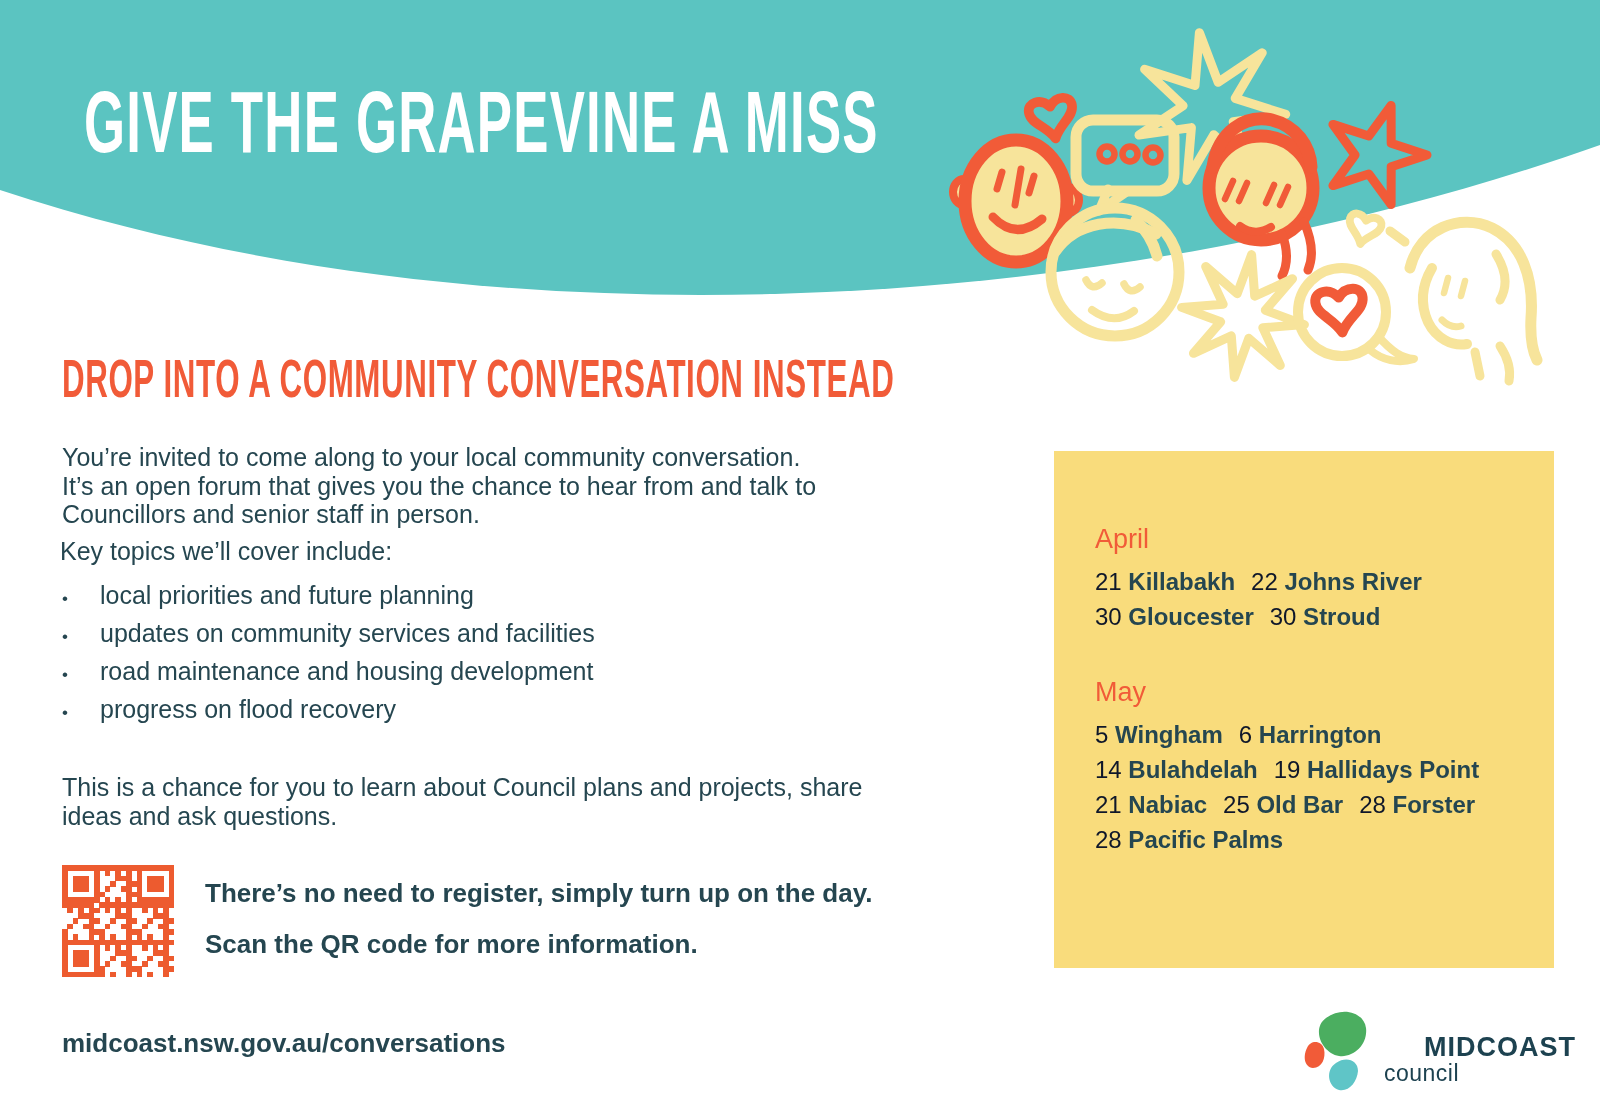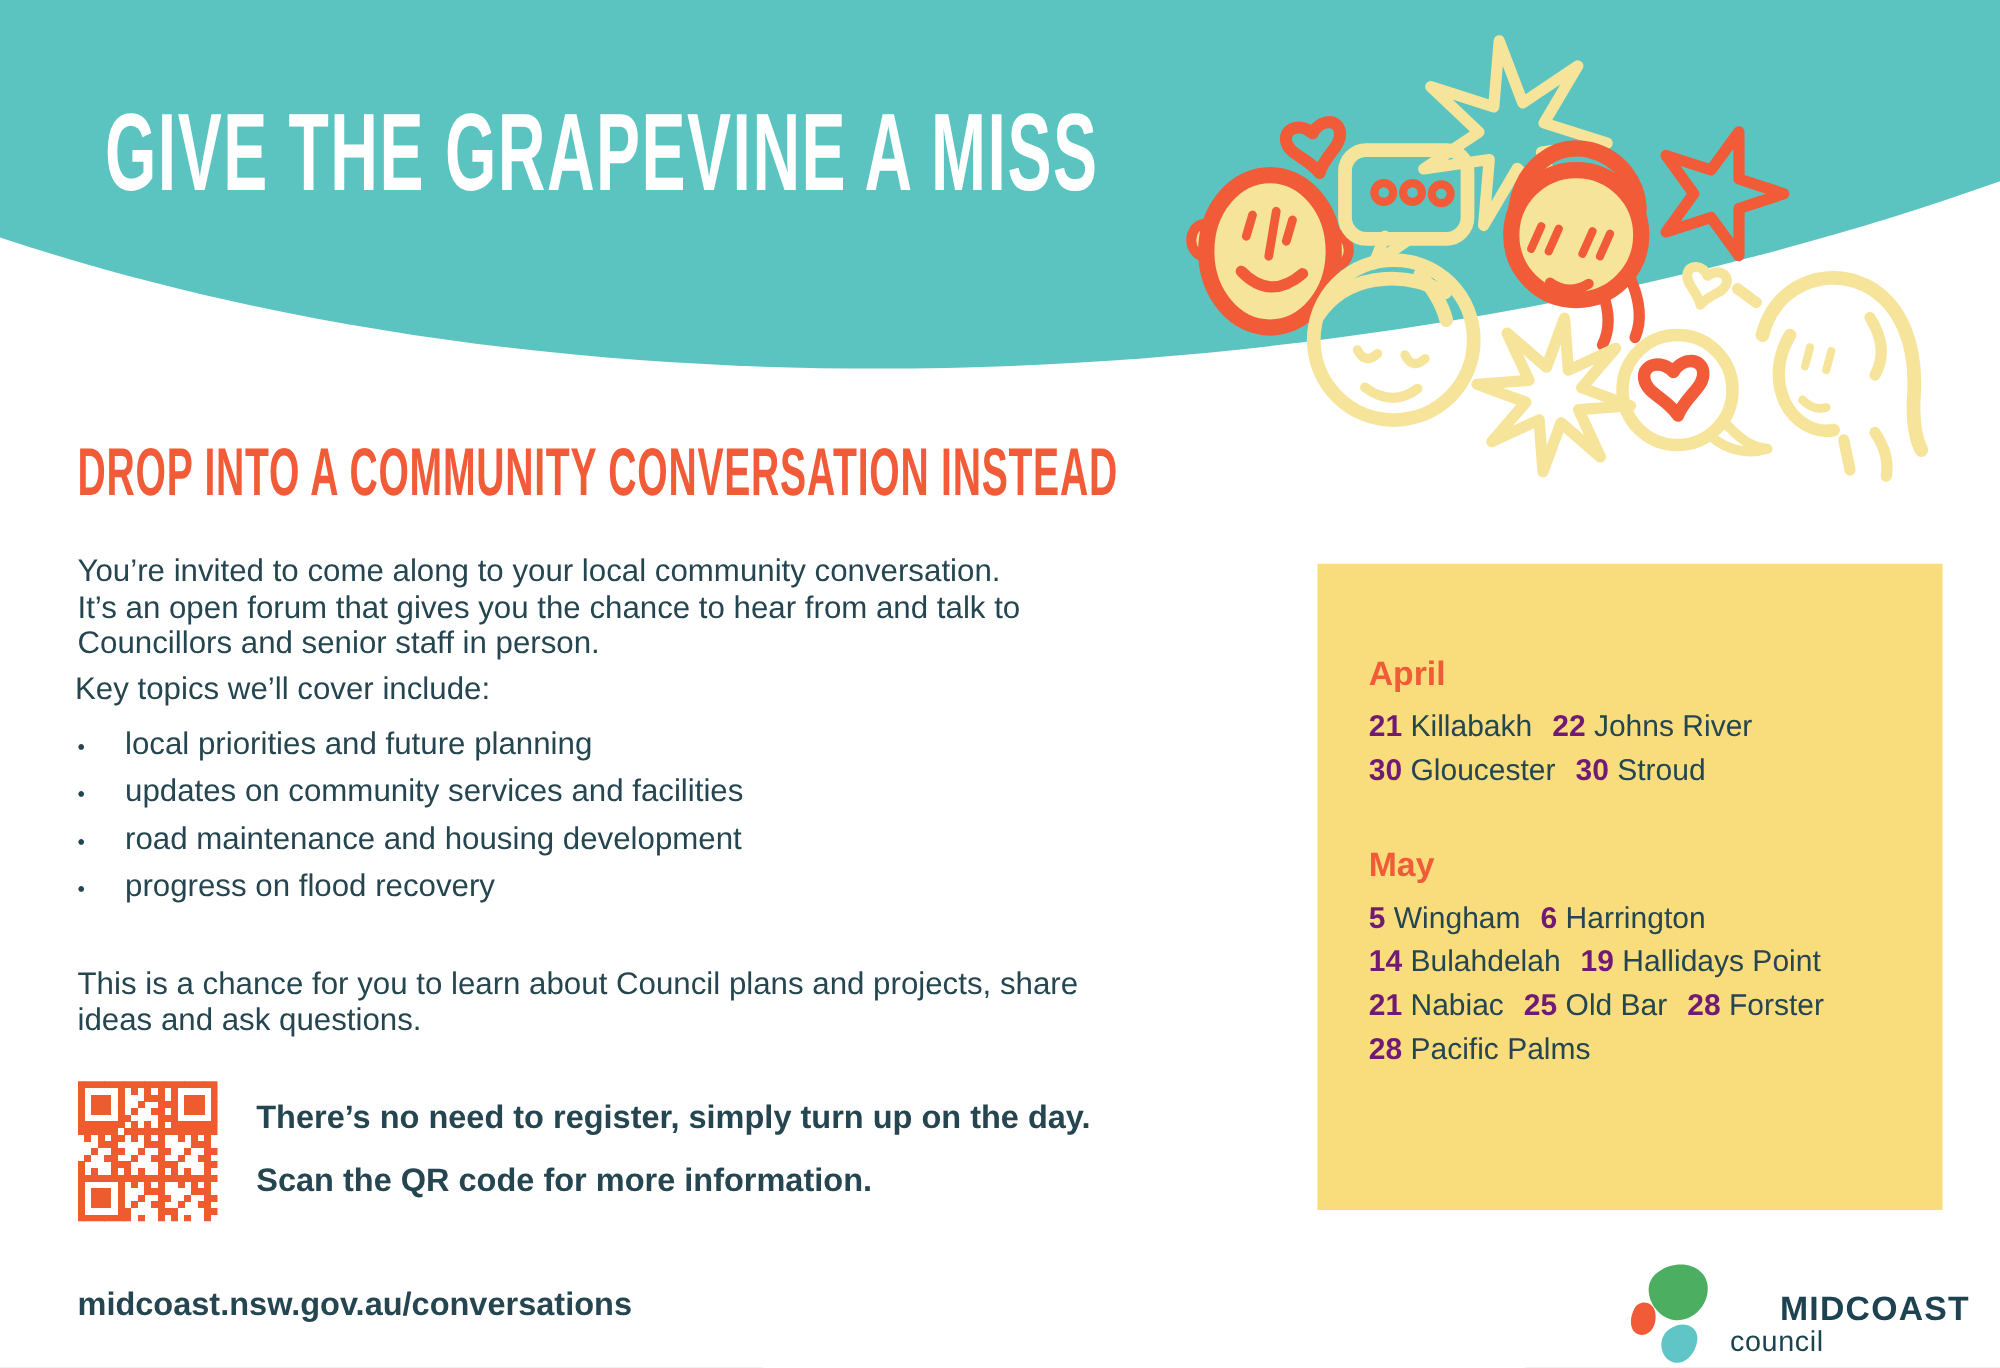--- a/index.html
+++ b/index.html
@@ -34,25 +34,25 @@
   .qr{position:absolute;left:62px;top:865px;}
   .register{position:absolute;left:205px;top:878px;font-size:26px;font-weight:700;}
   .register div{white-space:nowrap;}
   .register .r2{margin-top:20px;}
   .url{position:absolute;left:62px;top:1028px;font-size:26px;font-weight:700;white-space:nowrap;}
   
   .schedule-box{
     position:absolute;left:1054px;top:451px;width:500px;height:517px;
     background:#F9DC7C;box-sizing:border-box;padding:72px 30px 0 41px;
   }
-  .month-name{font-size:27px;line-height:32px;font-weight:700;color:#F15B38;margin-bottom:9px;}
+  .month-name{font-size:27px;line-height:32px;font-weight:400;color:#F15B38;margin-bottom:9px;}
   .sched-row{font-size:24px;line-height:35px;white-space:nowrap;}
   .sched-row .pair{margin-right:16px;}
-  .sched-row .day{font-weight:700;color:#701a75;}
-  .sched-row .place{color:#254650;}
+  .sched-row .day{font-weight:400;color:#0f172a;}
+  .sched-row .place{color:#254650;font-weight:bold;}
   .sched-row + .month-name{margin-top:42px;}
   
   .logo-mark{position:absolute;left:1296px;top:1005px;}
   .logo-text{position:absolute;left:1384px;top:1033px;}
   .logo-text .big{font-size:27px;line-height:28px;font-weight:700;letter-spacing:1px;color:#1D4250;margin-left:40px;}
   .logo-text .small{font-size:23px;line-height:25px;letter-spacing:.5px;color:#1D4250;}
   
   .doodles *{fill:none;stroke-linecap:round;stroke-linejoin:round;}
   .cr{stroke:#F7E49B;}
   .or{stroke:#F15B38;}

